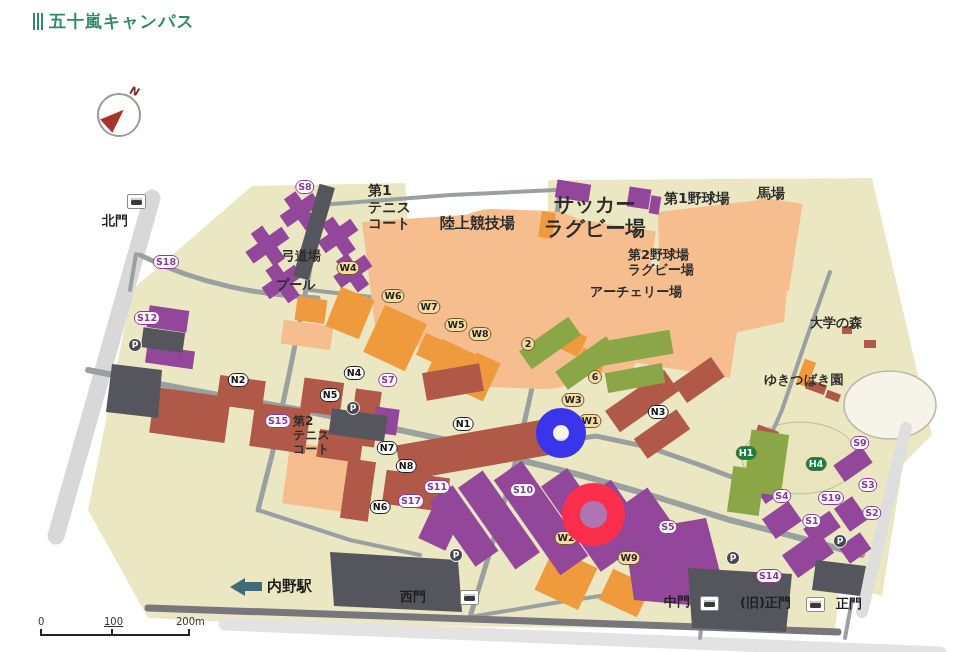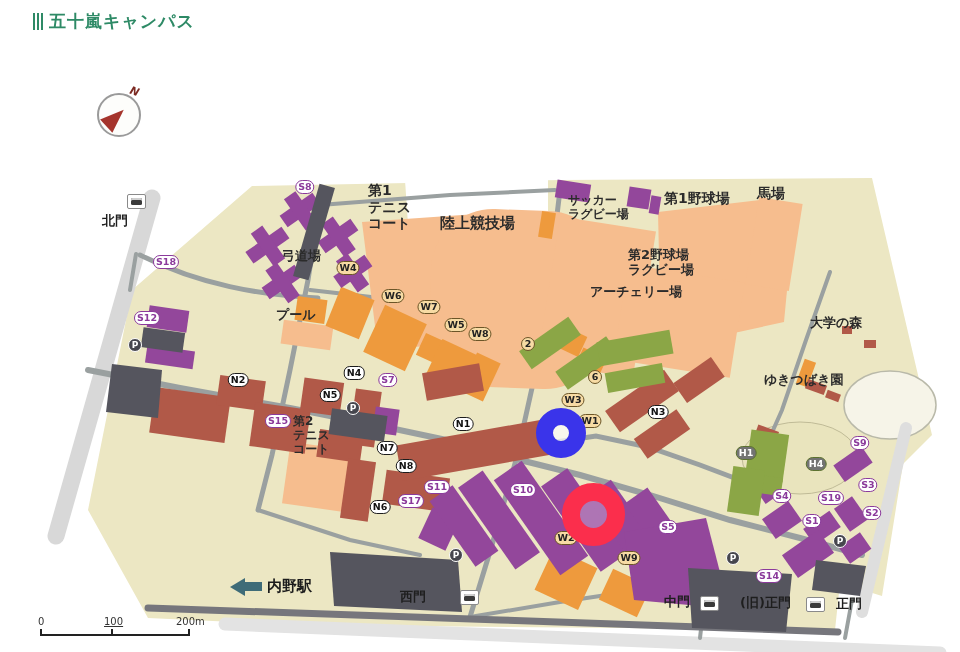--- a/index.html
+++ b/index.html
@@ -23,21 +23,21 @@
     font-weight:700;color:#7c2a22;transform:rotate(20deg);}
   
   #labels-layer{position:absolute;left:0;top:0;width:100%;height:100%;}
   .area{position:absolute;color:#2b2b2b;font-weight:600;line-height:1.18;white-space:nowrap;}
   .mk{position:absolute;transform:translate(-50%,-50%);height:14px;min-width:14px;padding:0 2px;
     border-radius:9px;display:flex;align-items:center;justify-content:center;
     font-size:9.5px;font-weight:700;line-height:1;box-sizing:border-box;}
   .mk-S{background:#fff;border:1.5px solid #8b3a9b;color:#8b3a9b;}
   .mk-N{background:#fff;border:1.5px solid #1c1c1c;color:#111;}
   .mk-W{background:#f7dba4;border:1.5px solid #6b5527;color:#222;}
-  .mk-H{background:#737373;border:1.5px solid #5c7230;color:#fff;text-align:right;}
+  .mk-H{background:#15803d;border:1.5px solid #5c7230;color:#fff;text-align:right;}
   .mk-P{background:#46464e;border:1px solid #fff;color:#fff;font-size:9px;}
   .gate{position:absolute;color:#1e1e1e;font-size:13px;font-weight:600;white-space:nowrap;}
   .bus{position:absolute;width:17px;height:13px;background:#fff;border:1px solid #8a8a8a;
     border-radius:2px;display:flex;align-items:center;justify-content:center;}
   .bus i{display:block;width:11px;height:7px;background:#3a3a3a;border-radius:1.5px;
     box-shadow:inset 0 2px 0 #cfcfcf;}
   
   .station{position:absolute;display:flex;align-items:center;gap:5px;color:#1c1c1c;
     font-size:15px;font-weight:700;white-space:nowrap;}
   .arrow-left,.arrow-right{display:flex;align-items:center;}
@@ -236,21 +236,21 @@
 
     <div id="labels-layer">
         <div class="area" style="left: 368px; top: 142px; font-size: 14px;">
           <div>第1</div>
           <div>テニス</div>
           <div>コート</div>
         </div>
         <div class="area" style="left: 440px; top: 175px; font-size: 15px;">
           <div>陸上競技場</div>
         </div>
-        <div class="area" style="left: 568px; top: 153px; font-size: 12px;">
+        <div class="area" style="left: 544px; top: 153px; font-size: 20px; text-align: center;">
           <div>サッカー</div>
           <div>ラグビー場</div>
         </div>
         <div class="area" style="left: 664px; top: 150px; font-size: 14px;">
           <div>第1野球場</div>
         </div>
         <div class="area" style="left: 757px; top: 145px; font-size: 14px;">
           <div>馬場</div>
         </div>
         <div class="area" style="left: 628px; top: 207px; font-size: 13px;">
@@ -262,38 +262,38 @@
         </div>
         <div class="area" style="left: 810px; top: 275px; font-size: 13px;">
           <div>大学の森</div>
         </div>
         <div class="area" style="left: 764px; top: 332px; font-size: 13px;">
           <div>ゆきつばき園</div>
         </div>
         <div class="area" style="left: 282px; top: 208px; font-size: 13px;">
           <div>弓道場</div>
         </div>
-        <div class="area" style="left: 276px; top: 237px; font-size: 13px; margin-top: 30px;">
+        <div class="area" style="left: 276px; top: 237px; font-size: 13px;">
           <div>プール</div>
         </div>
         <div class="area" style="left: 293px; top: 374px; font-size: 12px;">
           <div>第2</div>
           <div>テニス</div>
           <div>コート</div>
         </div>
         <div class="mk mk-S" style="left: 305px; top: 147px;">S8</div>
         <div class="mk mk-S" style="left: 166px; top: 222px;">S18</div>
         <div class="mk mk-S" style="left: 147px; top: 278px;">S12</div>
         <div class="mk mk-N" style="left: 238px; top: 340px;">N2</div>
         <div class="mk mk-W" style="left: 348px; top: 228px;">W4</div>
         <div class="mk mk-W" style="left: 393px; top: 256px;">W6</div>
         <div class="mk mk-W" style="left: 429px; top: 267px;">W7</div>
         <div class="mk mk-W" style="left: 456px; top: 285px;">W5</div>
         <div class="mk mk-W" style="left: 480px; top: 294px;">W8</div>
-        <div class="mk mk-N" style="left: 354px; top: 333px; border-radius: 6px;">N4</div>
+        <div class="mk mk-N" style="left: 354px; top: 333px;">N4</div>
         <div class="mk mk-S" style="left: 388px; top: 340px;">S7</div>
         <div class="mk mk-N" style="left: 330px; top: 355px;">N5</div>
         <div class="mk mk-S" style="left: 278px; top: 381px;">S15</div>
         <div class="mk mk-N" style="left: 387px; top: 408px;">N7</div>
         <div class="mk mk-N" style="left: 406px; top: 426px;">N8</div>
         <div class="mk mk-S" style="left: 437px; top: 447px;">S11</div>
         <div class="mk mk-S" style="left: 411px; top: 461px;">S17</div>
         <div class="mk mk-N" style="left: 380px; top: 467px;">N6</div>
         <div class="mk mk-N" style="left: 463px; top: 384px;">N1</div>
         <div class="mk mk-W" style="left: 528px; top: 304px;">2</div>

